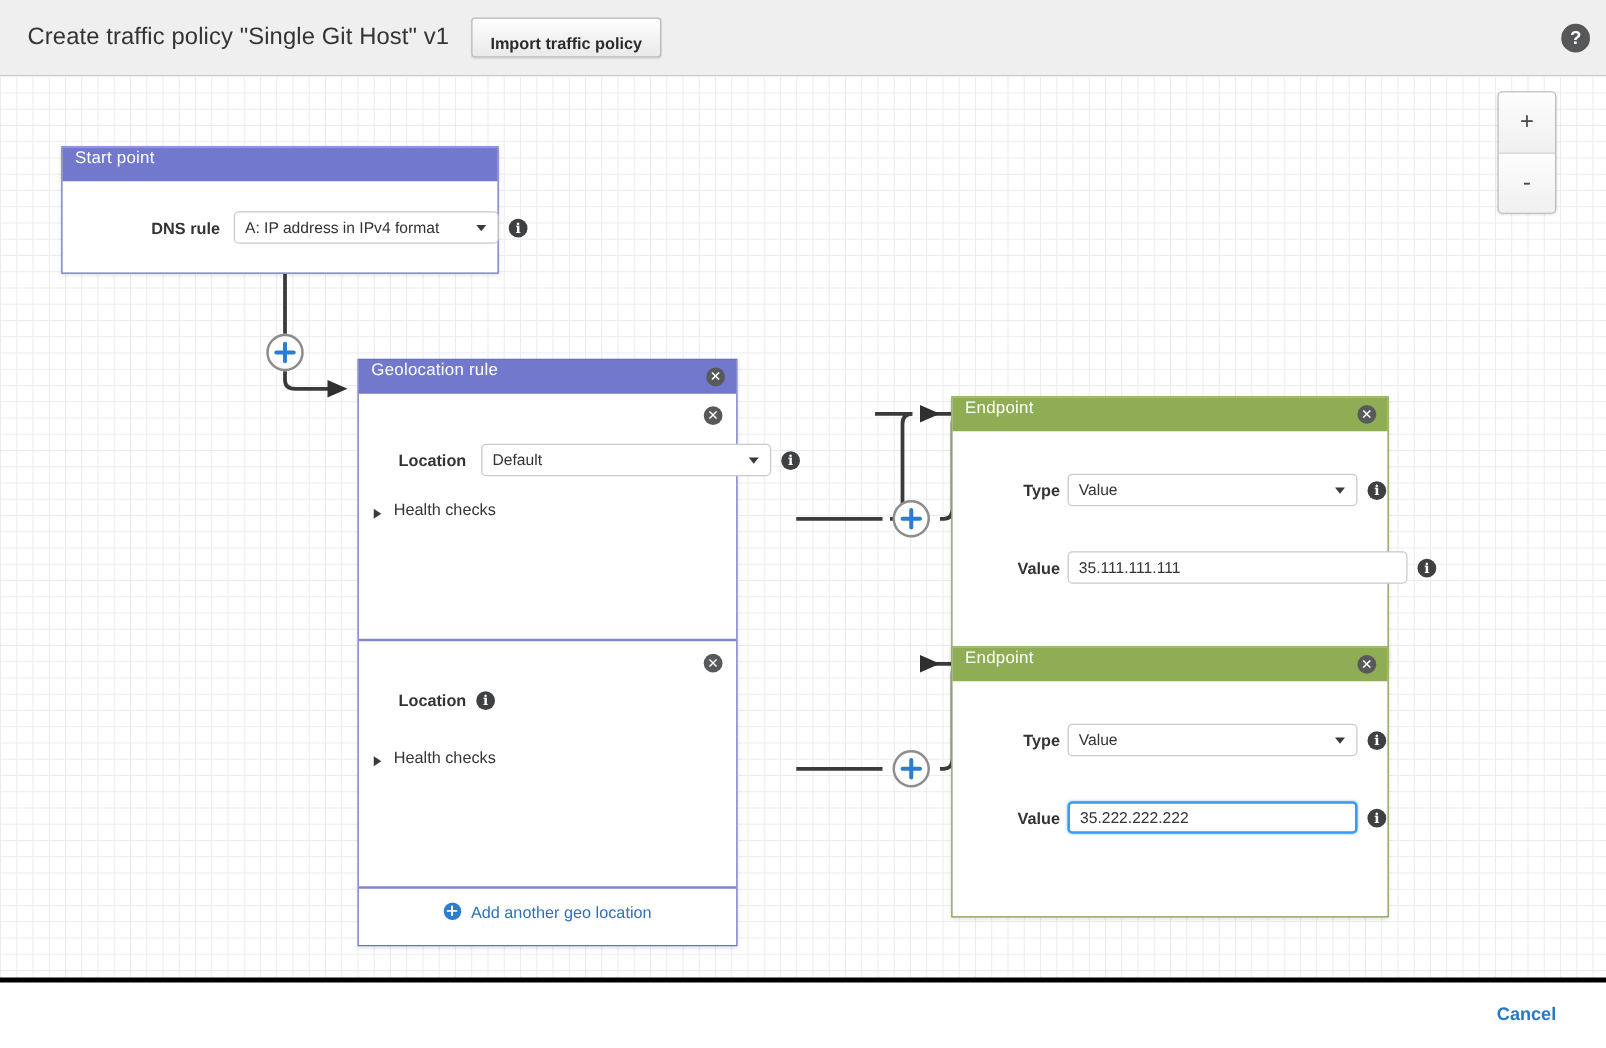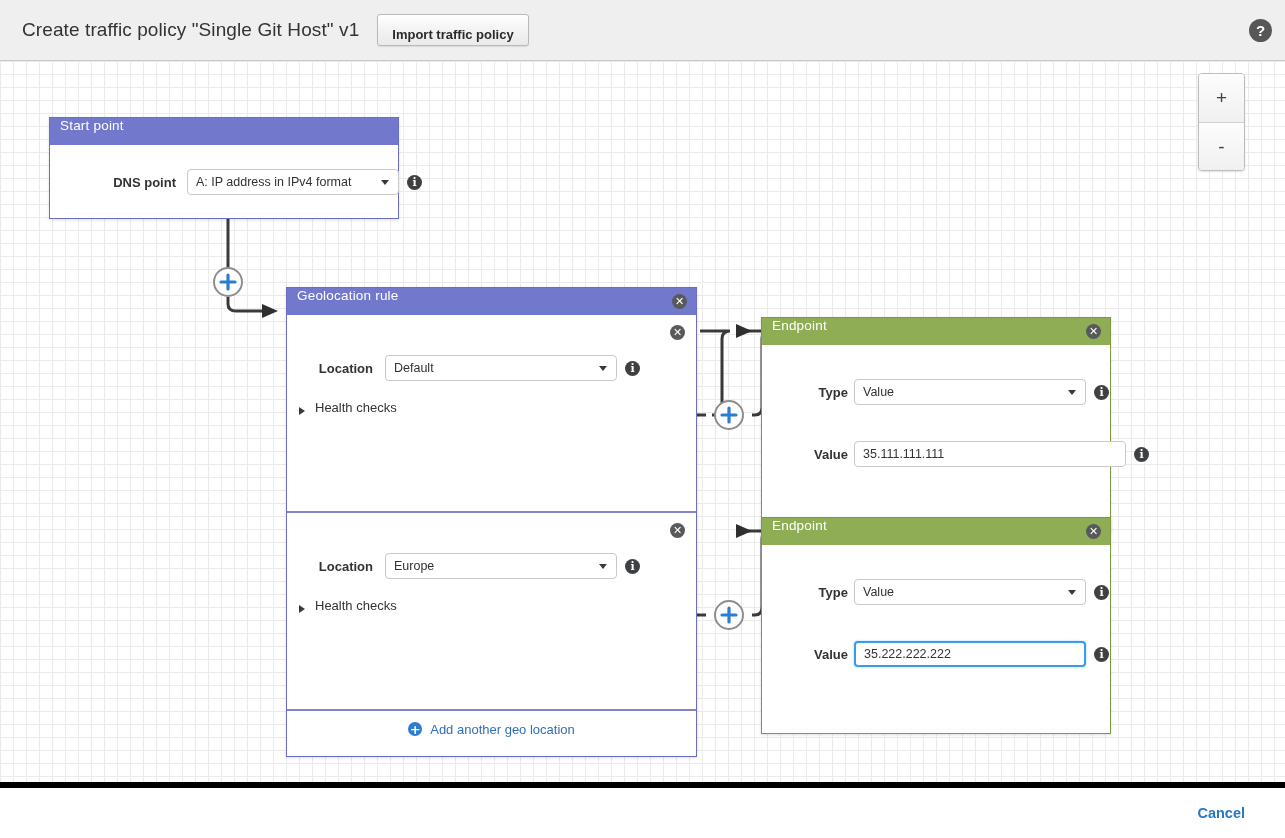--- a/index.html
+++ b/index.html
@@ -88,22 +88,22 @@
   .node {
     position: absolute;
     background: #ffffff;
     border: 1px solid #6b6fc2;
     box-shadow: 0 1px 3px rgba(0,0,0,.13);
   }
   .node.green { border-color: #7d9a41; }
   .node-head {
     height: 27px;
     background: #7279cd;
-    display: flex; align-items: flex-end;
-    padding: 12px 10px;
+    display: flex; align-items: flex-start;
+    padding: 0 10px;
     position: relative;
   }
   .node.green > .node-head { background: #8ead55; }
   .node-head .title {
     color: #ffffff;
     font-size: 13.5px;
     letter-spacing: .2px;
   }
   .node-body { position: relative; }
 
@@ -188,21 +188,21 @@
     margin-right: 8px;
     font-family: "DejaVu Sans", sans-serif;
   }
   .addgeo .txt { font-size: 13px; color: #2f6fb8; }
 
   
   #bottombar {
     position: absolute; left: 0; top: 782px;
     width: 1285px; height: 56px;
     background: #ffffff;
-    border-top: 6px solid #000000;
+    border-top: 4px solid #000000;
     display: flex; align-items: center; justify-content: flex-end;
     padding-right: 20px;
   }
   #cancel-link {
     font-size: 14.5px; font-weight: bold; color: #2878c4;
     margin-right: 20px; cursor: pointer;
   }
   #create-btn {
     height: 33px;
     padding: 0 18px;
@@ -259,31 +259,31 @@
     <div class="zoom-btn" id="zoom-in">+</div>
     <div class="zoom-btn" id="zoom-out">-</div>
   </div>
 
   <div class="node" style="left:49px; top:56px; width:350px; height:102px;">
     <div class="node-head">
       <span class="title">Start point</span>
     </div>
     <div class="node-body" style="height:74px;">
       <div class="row" style="position:absolute; left:0; top:24px;">
-        <div class="fld-label" style="width:126px;">DNS point</div>
+        <div class="fld-label" style="width:126px;">DNS rule</div>
         <div class="select-box" style="width:212px; margin-left:11px;">
           <span>A: IP address in IPv4 format</span>
           <span class="caret"></span>
         </div>
         <div class="ico-info" style="margin-left:8px;">i</div>
       </div>
     </div>
   </div>
 
-  <div class="node" style="left:286px; top:226px; width:411px; height:470px;">
+  <div class="node" style="left:286px; top:226px; width:304px; height:470px;">
     <div class="node-head">
       <span class="title">Geolocation rule</span>
       <span class="ico-close">✕</span>
     </div>
 
     <div class="node-body" style="height:196px; position:relative;">
       <div class="ico-close" style="position:absolute; right:11px; top:10px;">✕</div>
       <div class="row" style="position:absolute; left:0; top:40px;">
         <div class="fld-label" style="width:86px;">Location</div>
         <div class="select-box" style="width:232px; margin-left:12px;">
@@ -297,24 +297,20 @@
         <span class="health-txt">Health checks</span>
       </div>
     </div>
 
     <div class="divider"></div>
 
     <div class="node-body" style="height:196px; position:relative;">
       <div class="ico-close" style="position:absolute; right:11px; top:10px;">✕</div>
       <div class="row" style="position:absolute; left:0; top:40px;">
         <div class="fld-label" style="width:86px;">Location</div>
-        <div class="select-box" style="width:232px; margin-left:12px;">
-          <span>Europe</span>
-          <span class="caret"></span>
-        </div>
         <div class="ico-info" style="margin-left:8px;">i</div>
       </div>
       <div class="health-row" style="position:absolute; left:12px; top:85px;">
         <span class="tri"></span>
         <span class="health-txt">Health checks</span>
       </div>
     </div>
 
     <div class="addgeo">
       <span class="plusdot">+</span>

